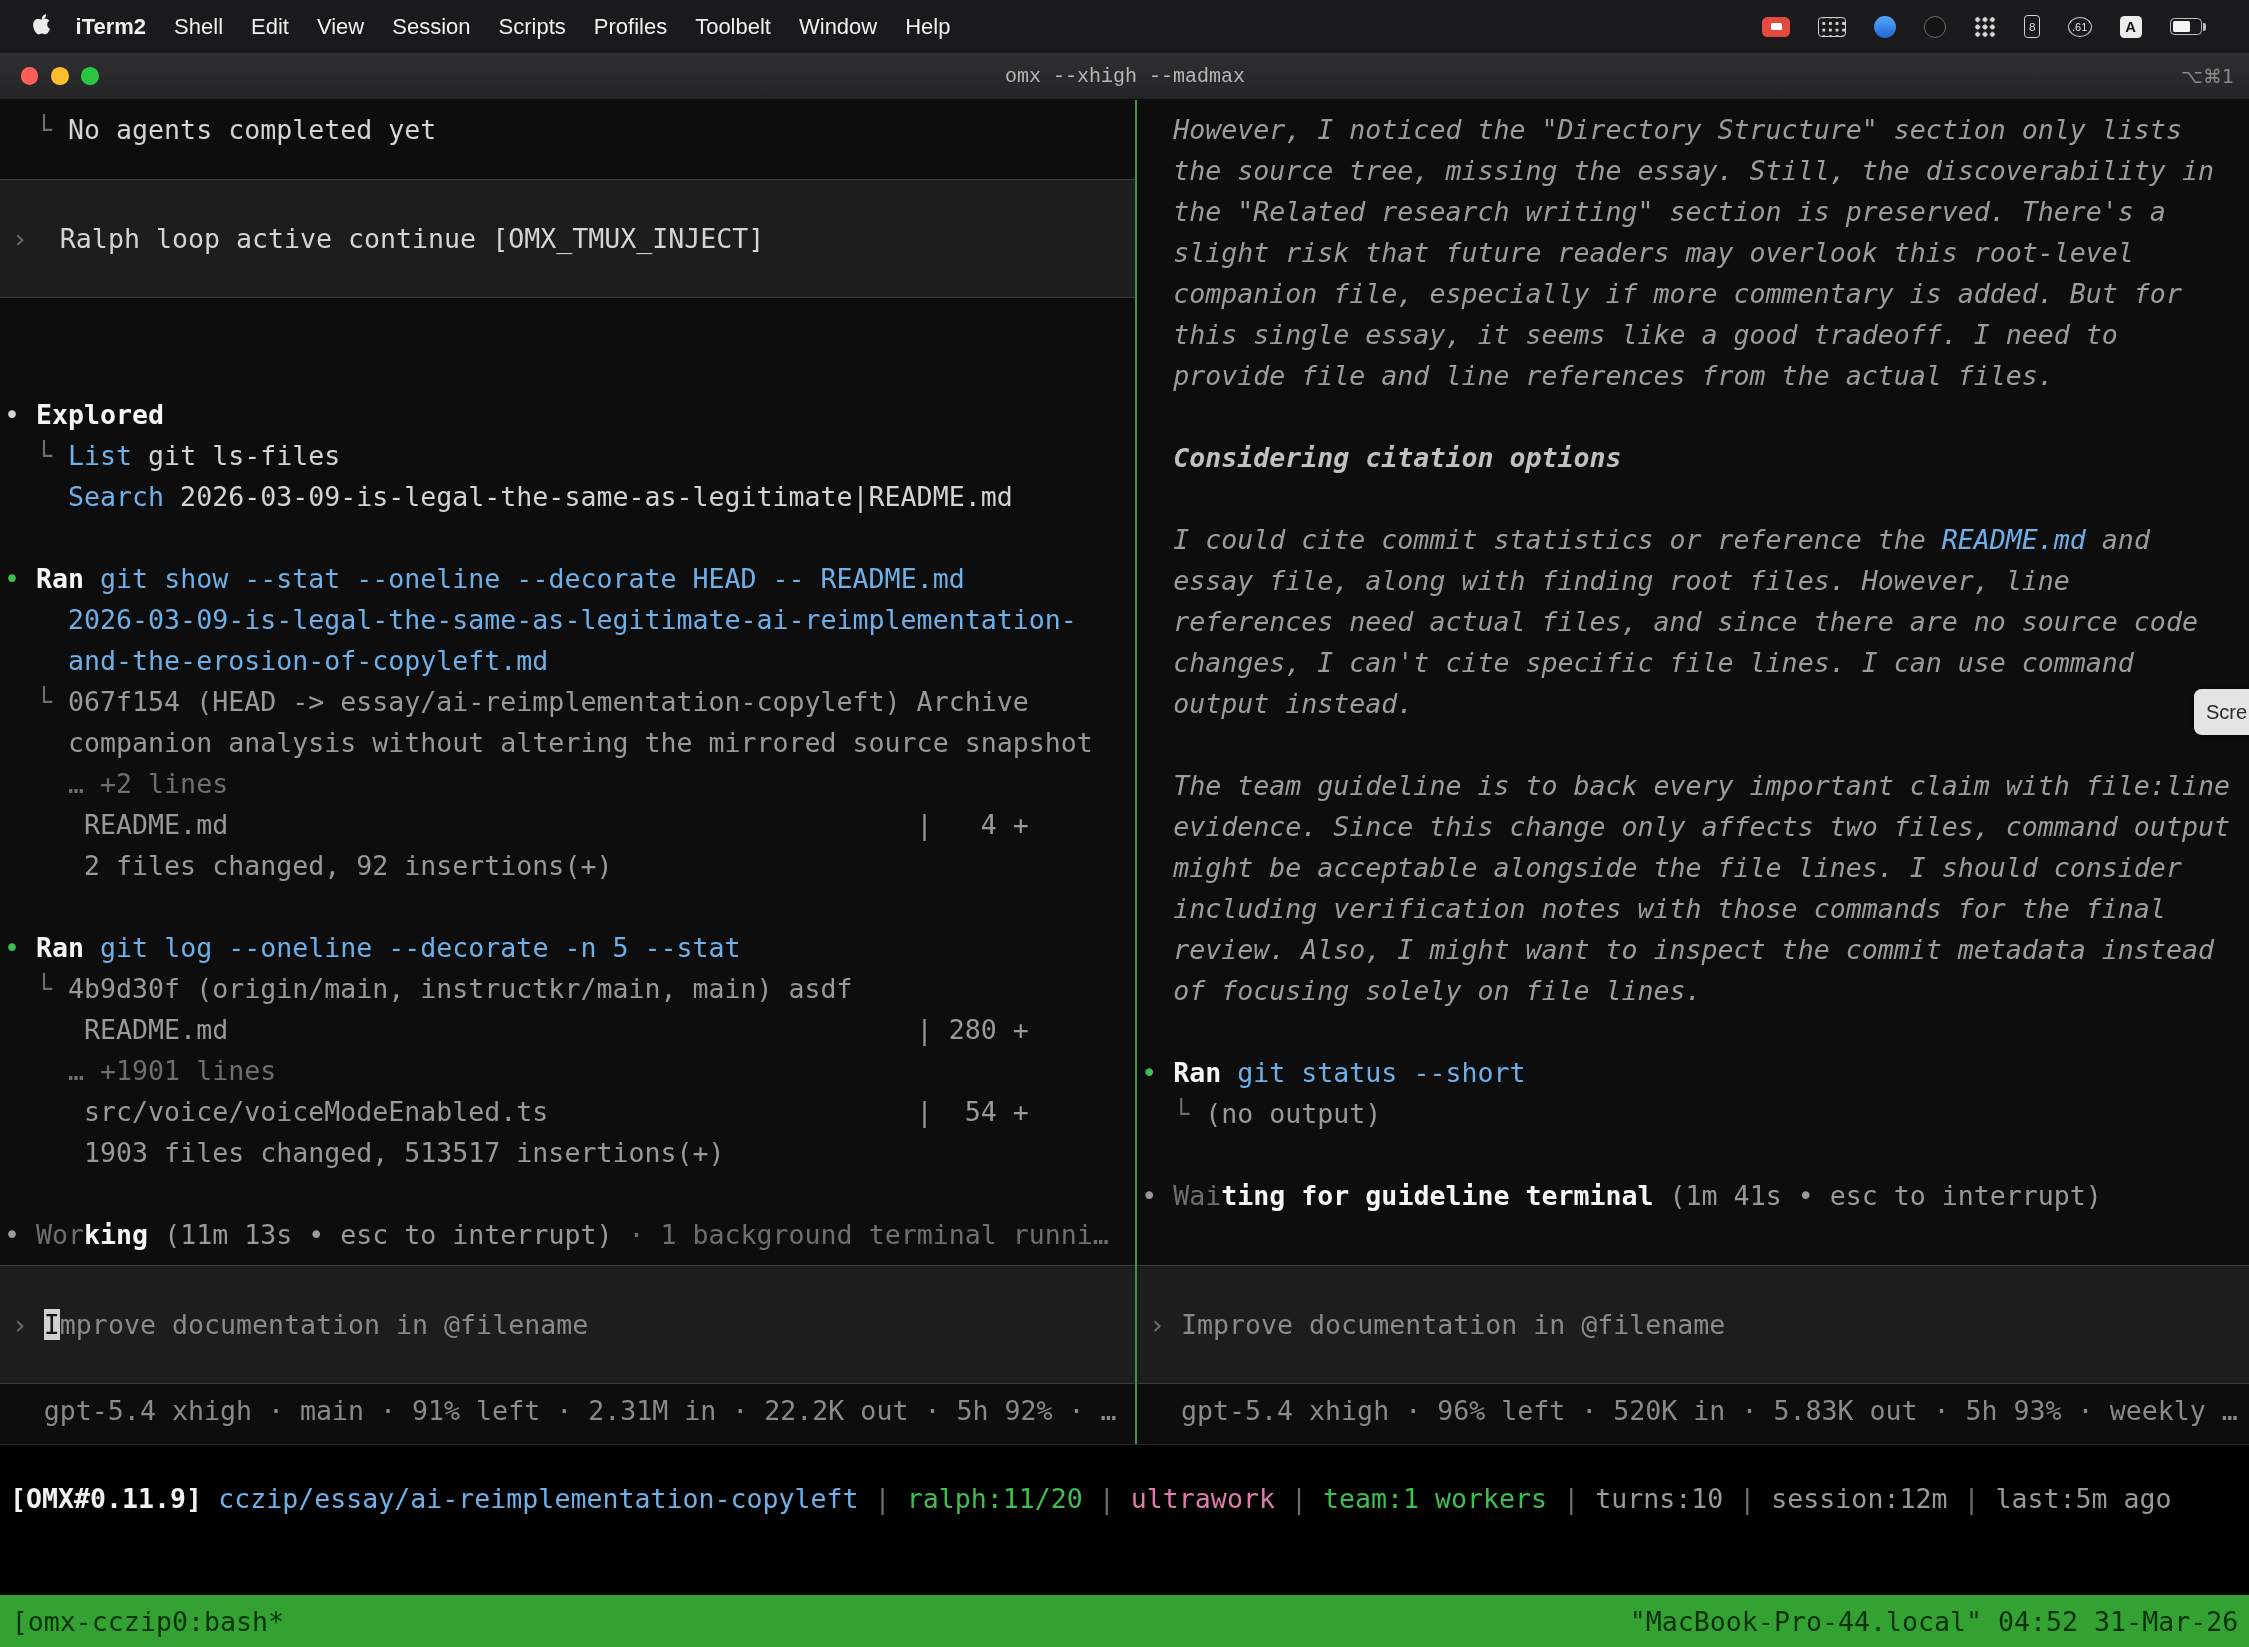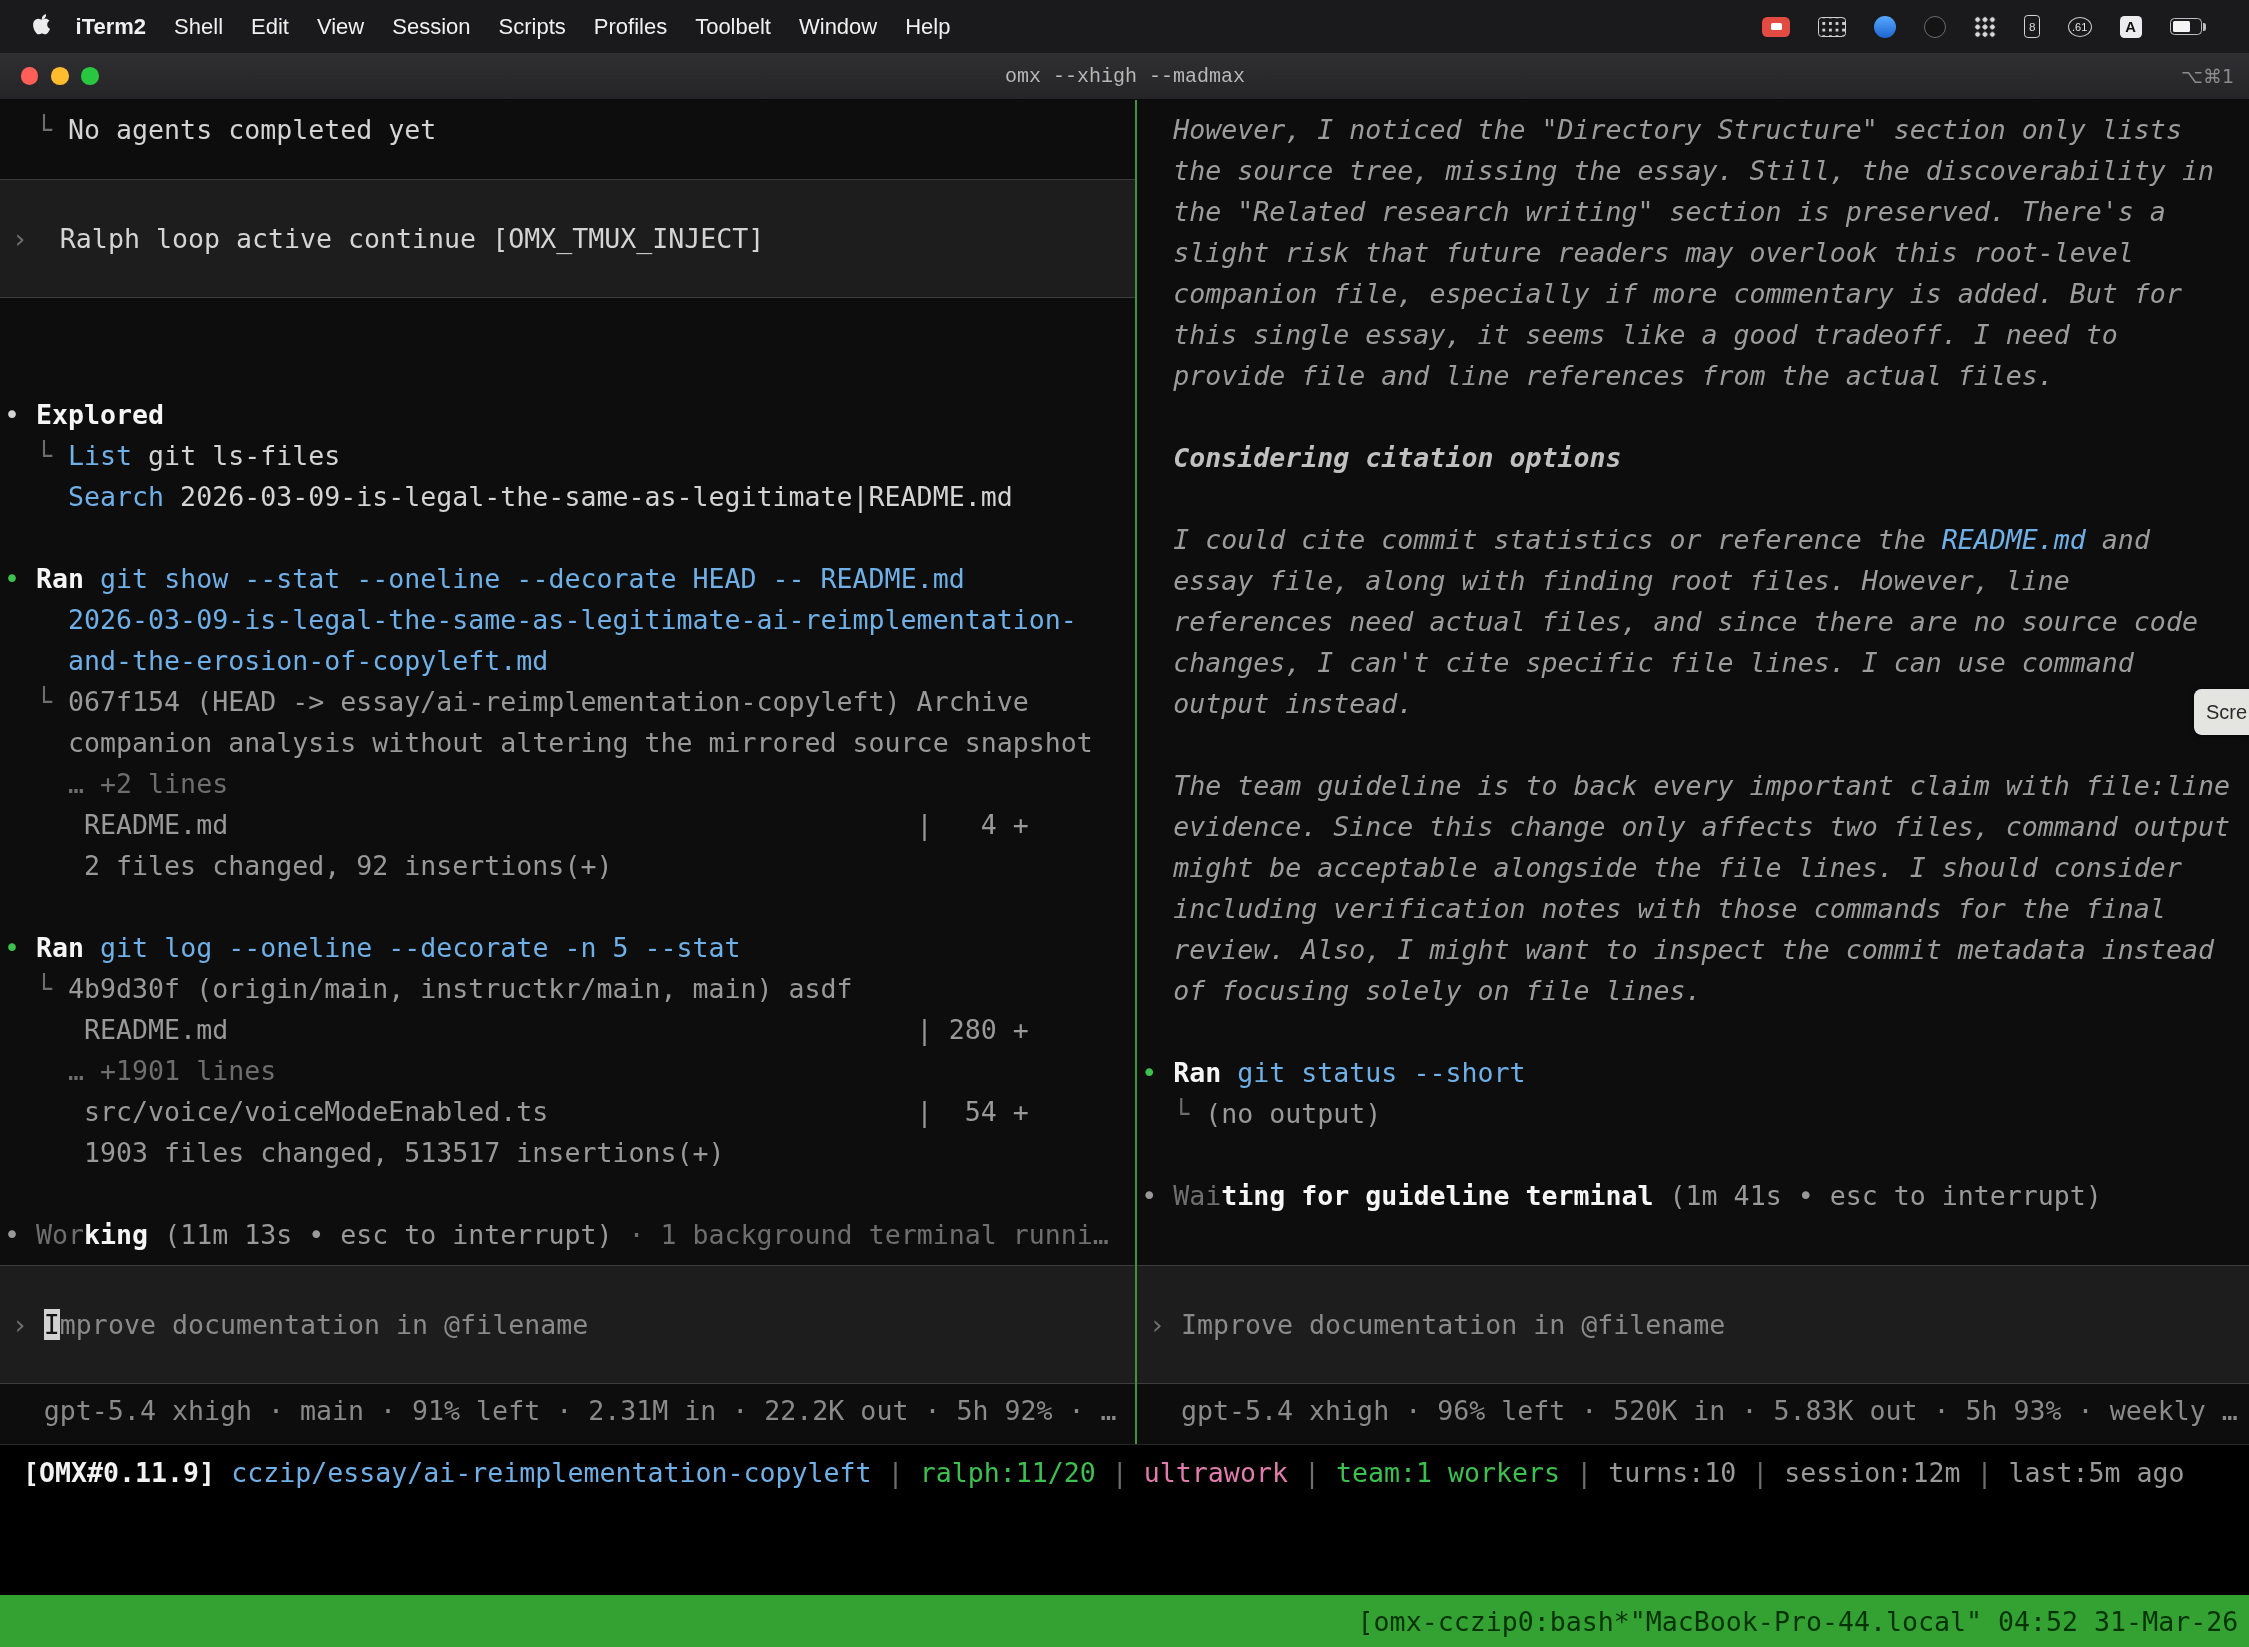--- a/index.html
+++ b/index.html
@@ -66,30 +66,30 @@
   .blue{color:#6fb0e8}
   .green{color:#3cc04e}
   .pink{color:#e07bab}
   .it{color:#9c9c9c;font-style:italic}
   .itb{color:#c0c0c0;font-style:italic;font-weight:bold}
   .itblue{color:#6fb0e8;font-style:italic}
   .cursor{background:#d2d2d2;color:#141414}
   .inp{color:#8a8a8a}
   .omxv{color:#f2f2f2;font-weight:bold}
 
-  .omx-line{margin-top:7px;padding-left:23px;font-size:26.6px;line-height:41px}
+  .omx-line{margin-top:33px;padding-left:10px;font-size:26.6px;line-height:41px}
 
   
   .overlay-pill{position:absolute;top:689px;right:0;height:46px;background:#e4e4e1;color:#2a2a2a;
                 font-family:"Liberation Sans",sans-serif;font-size:20px;display:flex;align-items:center;
                 padding:0 3px 0 11.8px;border-radius:7.4px 0 0 7.4px;box-shadow:0 1.5px 5.9px rgba(0,0,0,.5)}
 
   
   .tmux{height:53px;flex:none;background:#33a233;color:#053305;display:flex;align-items:center;
-        justify-content:flex-end;font-size:26.6px;padding:0 11.8px;white-space:pre}
+        justify-content:space-between;font-size:26.6px;padding:0 11.8px;white-space:pre}
 </style>
 </head>
 <body>
 
 <nav class="menubar">
   <div class="apple">
     <span>
       <svg width="19" height="23.6" viewBox="0 0 24 28">
           <path fill="#ececec" d="M16.4 6.8c1.6-1.9 1.4-4.6 1.3-4.8 0 0-2.4.1-4 2-1.5 1.7-1.3 4.4-1.3 4.4s2.5.3 4-1.6zM19.2 14.9c0-3.3 2.7-4.7 2.8-4.8-1.6-2.3-4-2.6-4.8-2.6-2-.2-4 1.2-5 1.2s-2.6-1.2-4.3-1.2c-2.2 0-4.3 1.3-5.4 3.3-2.3 4-.6 10 1.7 13.2 1.1 1.6 2.4 3.4 4.1 3.3 1.6-.1 2.3-1.1 4.3-1.1s2.6 1.1 4.3 1c1.8 0 2.9-1.6 4-3.2 1.3-1.9 1.8-3.7 1.8-3.8-.1 0-3.5-1.4-3.5-5.3z"></path>
         </svg>

